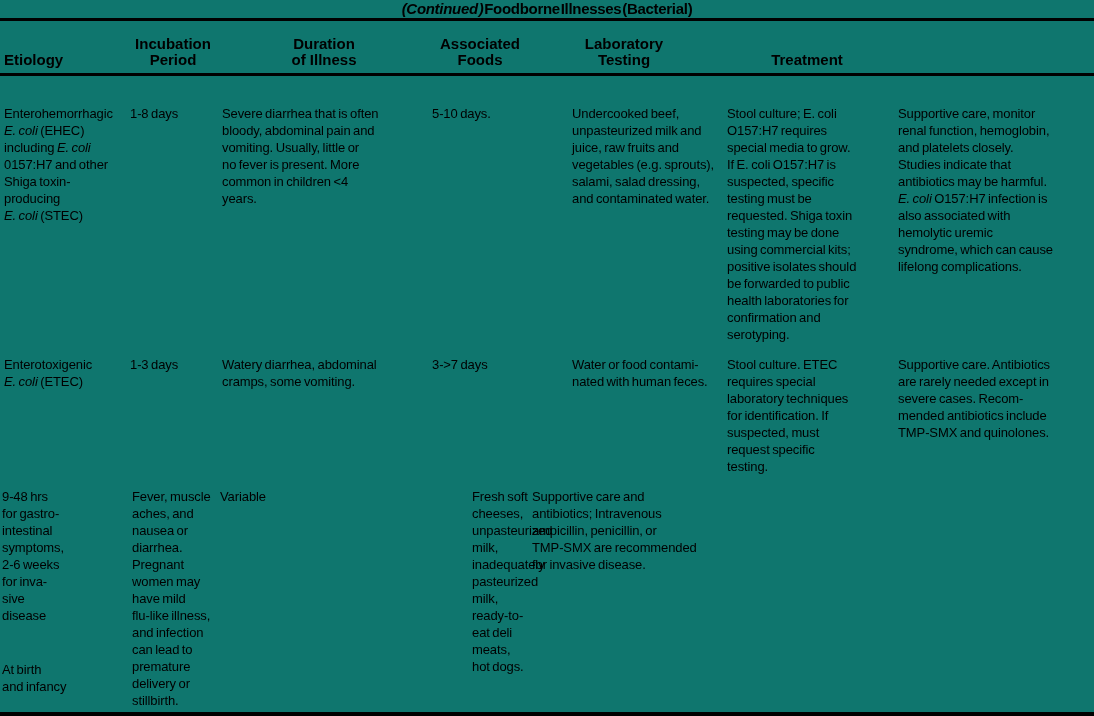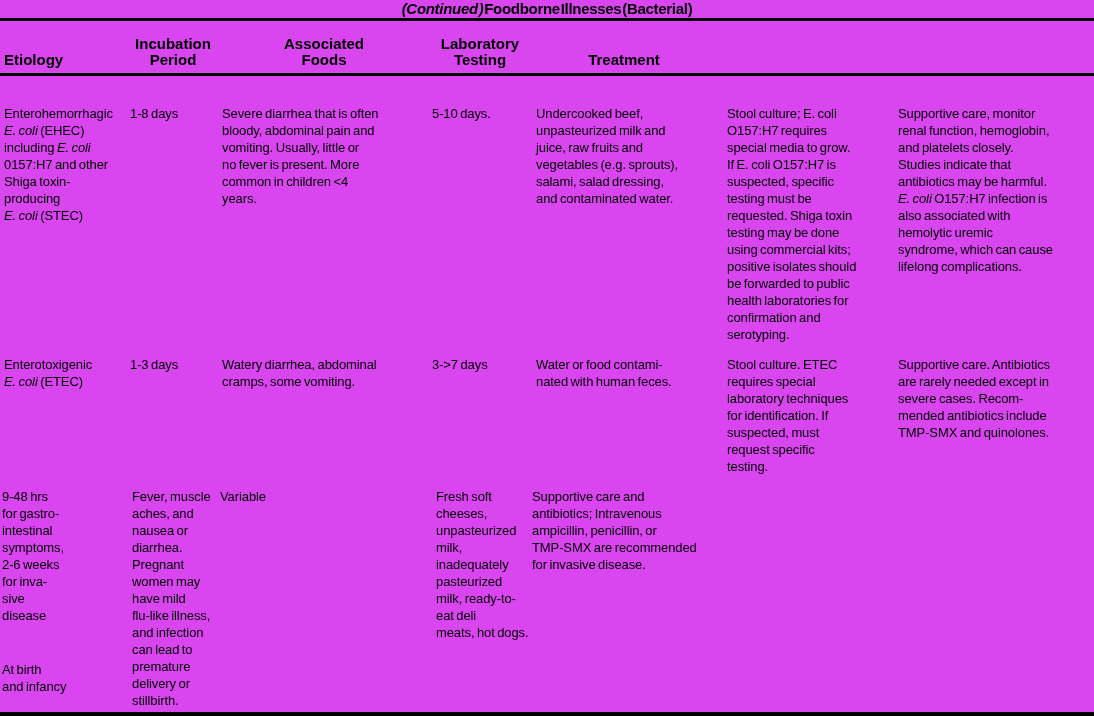--- a/index.html
+++ b/index.html
@@ -1,20 +1,20 @@
 <!DOCTYPE html>
 <html><head>
 <meta charset="utf-8">
 <style>
   html, body { margin: 0; padding: 0; background: #ffffff; }
   .page {
     position: relative;
     width: 1094px;
     height: 716px;
-    background: #d946ef;
+    background: #0f766e;
     color: #000000;
     font-family: "Liberation Sans", sans-serif;
     overflow: hidden;
   }
   .title-bar {
     text-align: center;
     font-size: 15px;
     font-weight: bold;
     line-height: 15px;
     padding-top: 1px;
@@ -51,21 +51,21 @@
     line-height: 17px;
     letter-spacing: -0.1px;
     word-spacing: -1px;
   }
   .cell p { margin: 0; white-space: pre-wrap; }
   .cell p + p { margin-top: 17px; }
   .col1 { padding-left: 4px; }
   .col2 { padding-left: 2px; }
   .col3 { padding-left: 4px; }
   .col4 { padding-left: 2px; }
-  .col5 { padding-left: 6px; }
+  .col5 { padding-left: 6px; margin-left: 36px; }
   .col6 { padding-left: 9px; }
   .col7 { padding-left: 2px; }
   
   .row3 .col2 p + p { margin-top: 37px; }
   .row3 .col3 p + p { margin-top: 20px; }
 </style>
 </head>
 <body>
 
 <div class="page">
@@ -74,20 +74,22 @@
     <span class="title-continued">(Continued )</span>
     <span>Foodborne Illnesses (Bacterial)</span>
   </div>
 
   <div class="rule rule-top"></div>
 
   <div class="grid header-row">
     <div class="hcell h-col1">Etiology</div>
     <div class="hcell">Incubation
 Period</div>
+    <div class="hcell">Duration
+of Illness</div>
     <div class="hcell">Associated
 Foods</div>
     <div class="hcell">Laboratory
 Testing</div>
     <div class="hcell">Treatment</div>
   </div>
 
   <div class="rule rule-header"></div>
 
   <div class="body">

